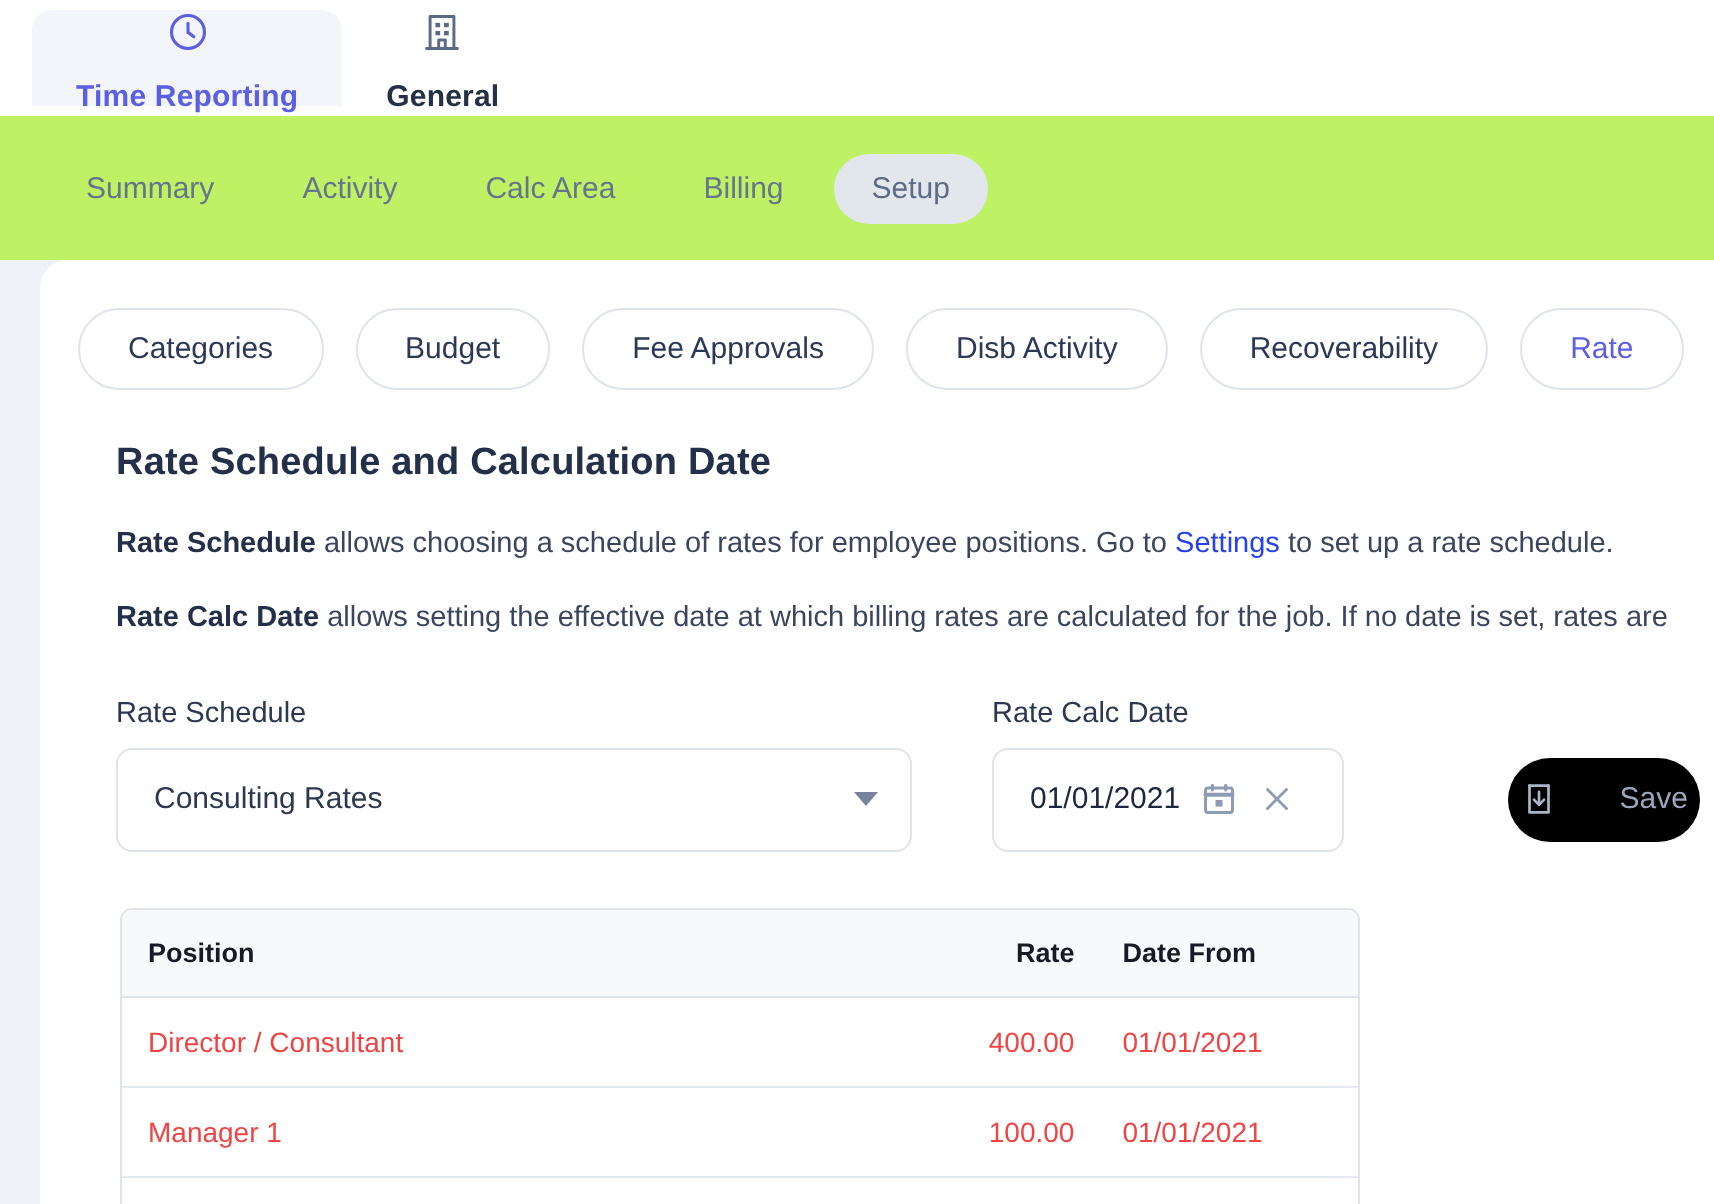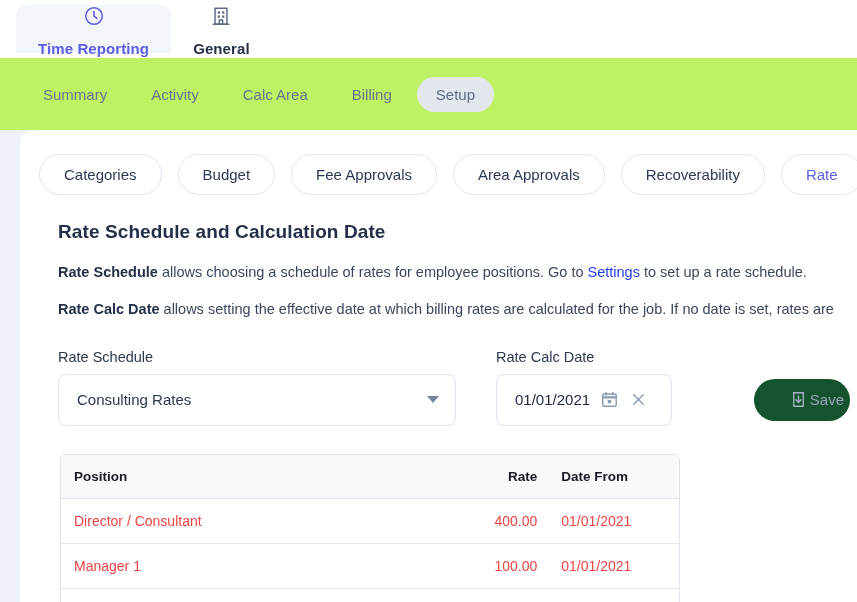--- a/index.html
+++ b/index.html
@@ -161,26 +161,26 @@
     background: #fff;
   }
   .date-value { font-size: 15px; color: #1d2740; }
   .icon-btn { cursor: pointer; display: flex; align-items: center; }
   .save-btn {
     margin-left: 42px;
     height: 42px;
     min-width: 96px;
     border: none;
     border-radius: 21px;
-    background: #14532d;
+    background: #000000;
     color: #9aa6bb;
     font-size: 15px;
     display: flex;
     align-items: center;
-    justify-content: flex-end;
+    justify-content: space-between;
     gap: 2px;
     cursor: default;
     font-family: "Liberation Sans", sans-serif;
     align-self: flex-end;
     margin-bottom: 5px;
   }
 
   
   .table-wrap {
     margin: 28px 0 0 40px;
@@ -254,21 +254,21 @@
   <div class="subnav-item">Billing</div>
   <div class="subnav-item active">Setup</div>
 </div>
 
 <div class="card">
 
   <div class="pill-row">
     <button class="pill">Categories</button>
     <button class="pill">Budget</button>
     <button class="pill">Fee Approvals</button>
-    <button class="pill">Area Approvals</button>
+    <button class="pill">Disb Activity</button>
     <button class="pill">Recoverability</button>
     <button class="pill active">Rate</button>
   </div>
 
   <div class="section-title">Rate Schedule and Calculation Date</div>
 
   <div class="desc">
     <b>Rate Schedule</b><span> allows choosing a schedule of rates for employee positions. Go to </span><span class="link">Settings</span><span> to set up a rate schedule.</span>
   </div>
 

